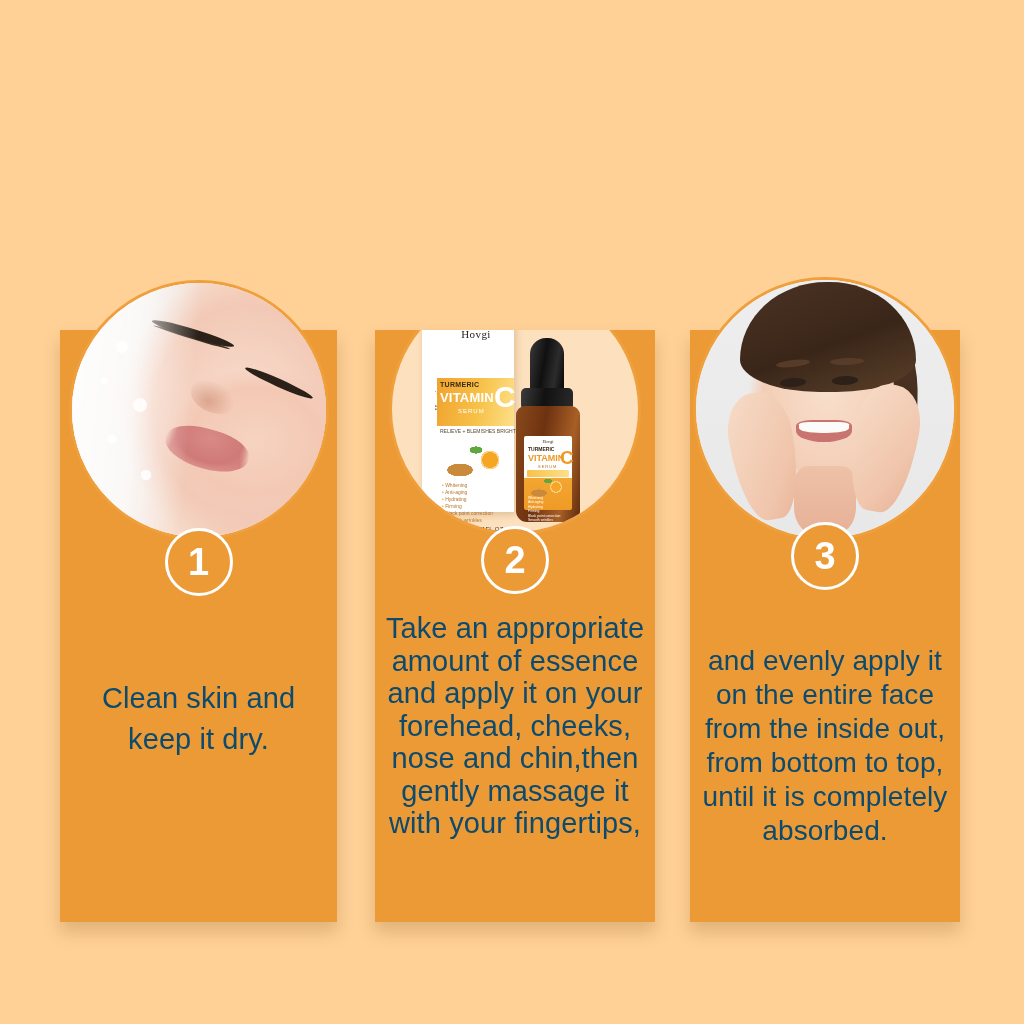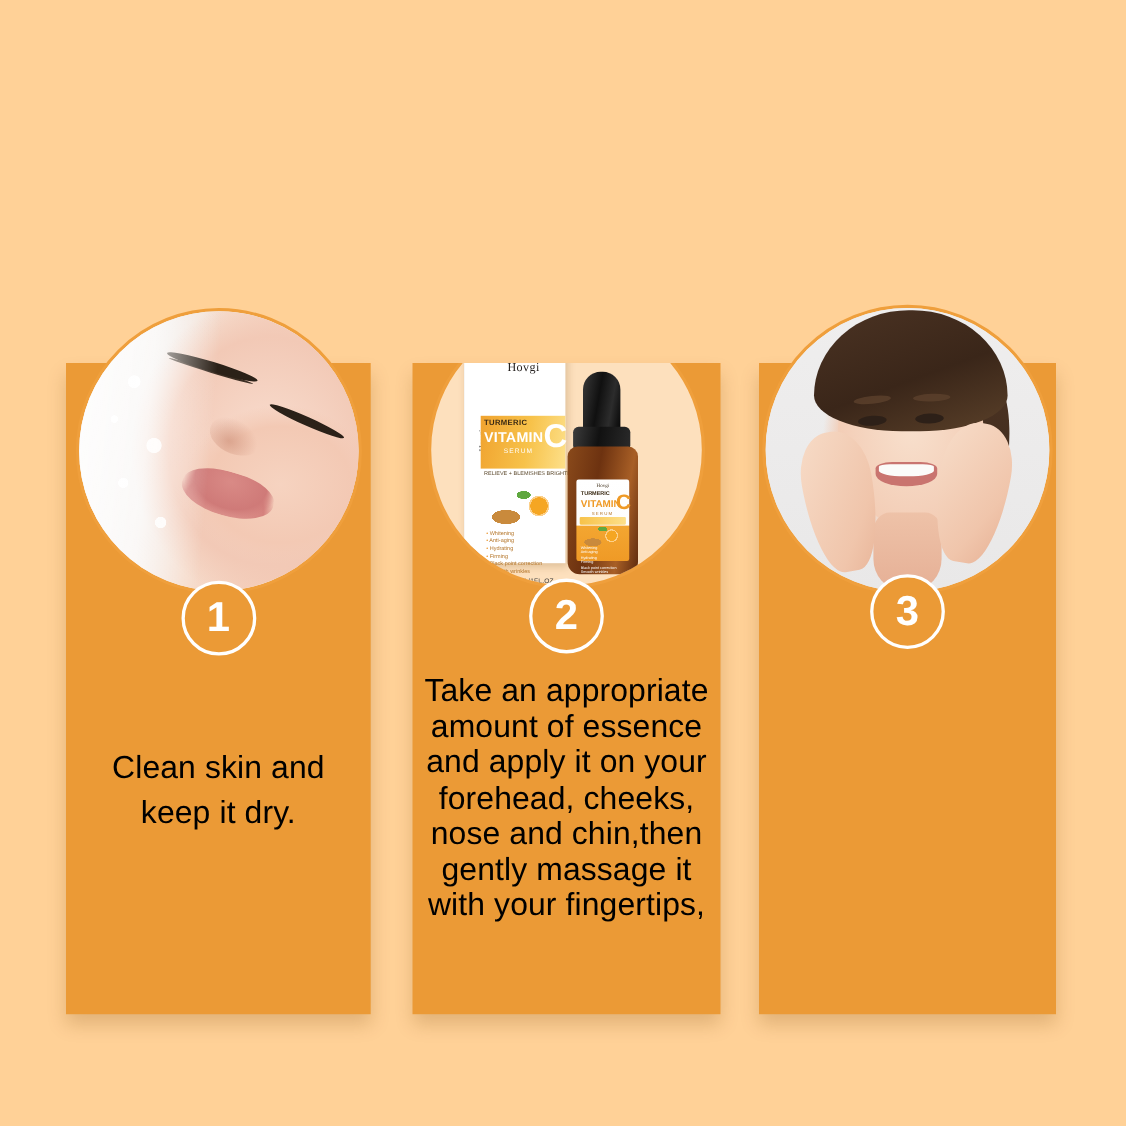--- a/index.html
+++ b/index.html
@@ -462,21 +462,21 @@
     text-align: center;
   }
   .card-2 .badge { top: 196px; }
   .card-3 .badge { top: 192px; }
 
   
   .card-text {
     position: absolute;
     left: 8px;
     right: 8px;
-    color: #000000;
+    color: #0c4a6e;
     text-align: center;
     font-size: 29px;
     line-height: 36px;
     font-weight: 300;
     letter-spacing: 0.1px;
   }
   .card-1 .card-text { top: 348px; font-size: 29px; line-height: 41px; }
   .card-2 .card-text { top: 282px; font-size: 29px; line-height: 32.5px; }
   .card-3 .card-text { top: 314px; font-size: 28px; line-height: 34px; }
 
@@ -580,17 +580,18 @@
             <div class="f3-eye-r"></div>
             <div class="f3-mouth">
               <div class="f3-teeth"></div>
             </div>
             <div class="f3-neck"></div>
             <div class="f3-hand-l"></div>
             <div class="f3-hand-r"></div>
           </div>
         </div>
         <div class="badge">3</div>
+        <div class="card-text">and evenly apply it on the entire face from the inside out, from bottom to top, until it is completely absorbed.</div>
       </div>
     </div>
 
   </div>
 </div>
 
 </body></html>

